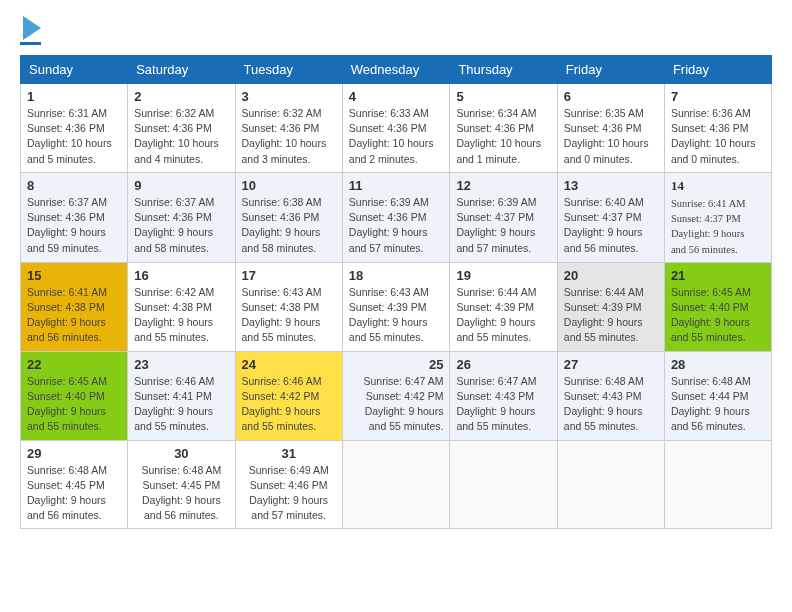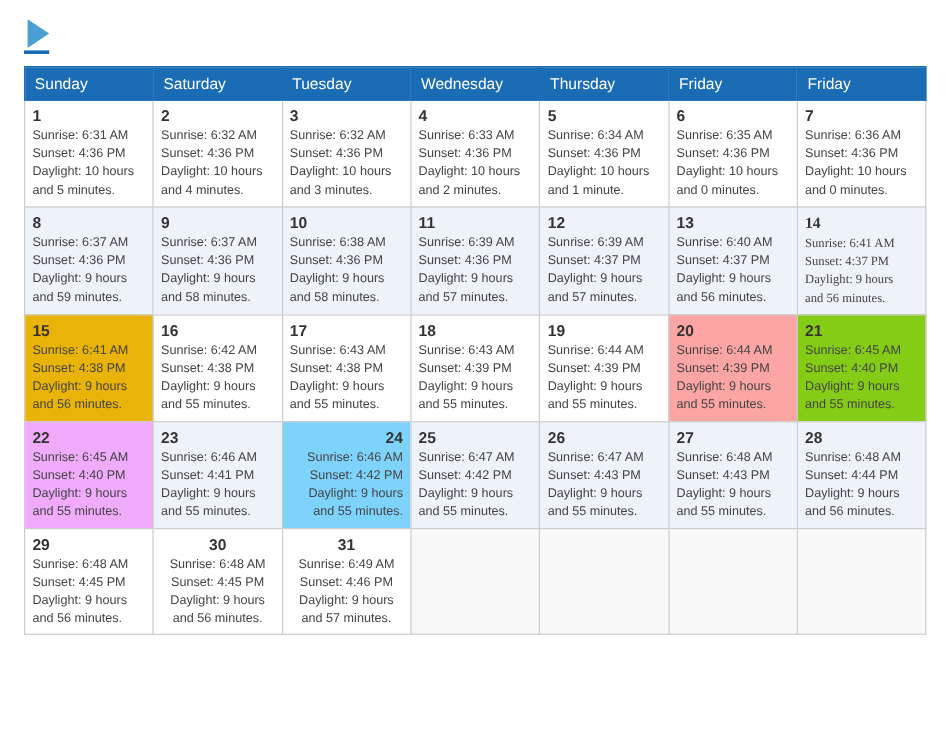--- a/index.html
+++ b/index.html
@@ -205,43 +205,43 @@
           <div class="day-info">Sunrise: 6:43 AM<br>Sunset: 4:38 PM<br>Daylight: 9 hours<br>and 55 minutes.</div>
         </td>
         <td style="background: rgb(255, 255, 255);">
           <span class="day-num">18</span>
           <div class="day-info">Sunrise: 6:43 AM<br>Sunset: 4:39 PM<br>Daylight: 9 hours<br>and 55 minutes.</div>
         </td>
         <td style="background: rgb(255, 255, 255);">
           <span class="day-num">19</span>
           <div class="day-info">Sunrise: 6:44 AM<br>Sunset: 4:39 PM<br>Daylight: 9 hours<br>and 55 minutes.</div>
         </td>
-        <td style="background: #fca5a5;">
+        <td style="background: #e5e5e5;">
           <span class="day-num">20</span>
           <div class="day-info">Sunrise: 6:44 AM<br>Sunset: 4:39 PM<br>Daylight: 9 hours<br>and 55 minutes.</div>
         </td>
         <td style="background: #84cc16;">
           <span class="day-num">21</span>
           <div class="day-info">Sunrise: 6:45 AM<br>Sunset: 4:40 PM<br>Daylight: 9 hours<br>and 55 minutes.</div>
         </td>
       </tr>
       <tr>
-        <td style="background: #f0abfc;">
+        <td style="background: #84cc16;">
           <span class="day-num">22</span>
           <div class="day-info">Sunrise: 6:45 AM<br>Sunset: 4:40 PM<br>Daylight: 9 hours<br>and 55 minutes.</div>
         </td>
         <td style="background: rgb(238, 242, 249);">
           <span class="day-num">23</span>
           <div class="day-info">Sunrise: 6:46 AM<br>Sunset: 4:41 PM<br>Daylight: 9 hours<br>and 55 minutes.</div>
         </td>
-        <td style="background: #7dd3fc; text-align: right;">
+        <td style="background: #fde047;">
           <span class="day-num">24</span>
           <div class="day-info">Sunrise: 6:46 AM<br>Sunset: 4:42 PM<br>Daylight: 9 hours<br>and 55 minutes.</div>
         </td>
-        <td style="background: rgb(238, 242, 249);">
+        <td style="background: rgb(238, 242, 249); text-align: right;">
           <span class="day-num">25</span>
           <div class="day-info">Sunrise: 6:47 AM<br>Sunset: 4:42 PM<br>Daylight: 9 hours<br>and 55 minutes.</div>
         </td>
         <td style="background: rgb(238, 242, 249);">
           <span class="day-num">26</span>
           <div class="day-info">Sunrise: 6:47 AM<br>Sunset: 4:43 PM<br>Daylight: 9 hours<br>and 55 minutes.</div>
         </td>
         <td style="background: rgb(238, 242, 249); margin-left: 28px;">
           <span class="day-num">27</span>
           <div class="day-info">Sunrise: 6:48 AM<br>Sunset: 4:43 PM<br>Daylight: 9 hours<br>and 55 minutes.</div>

